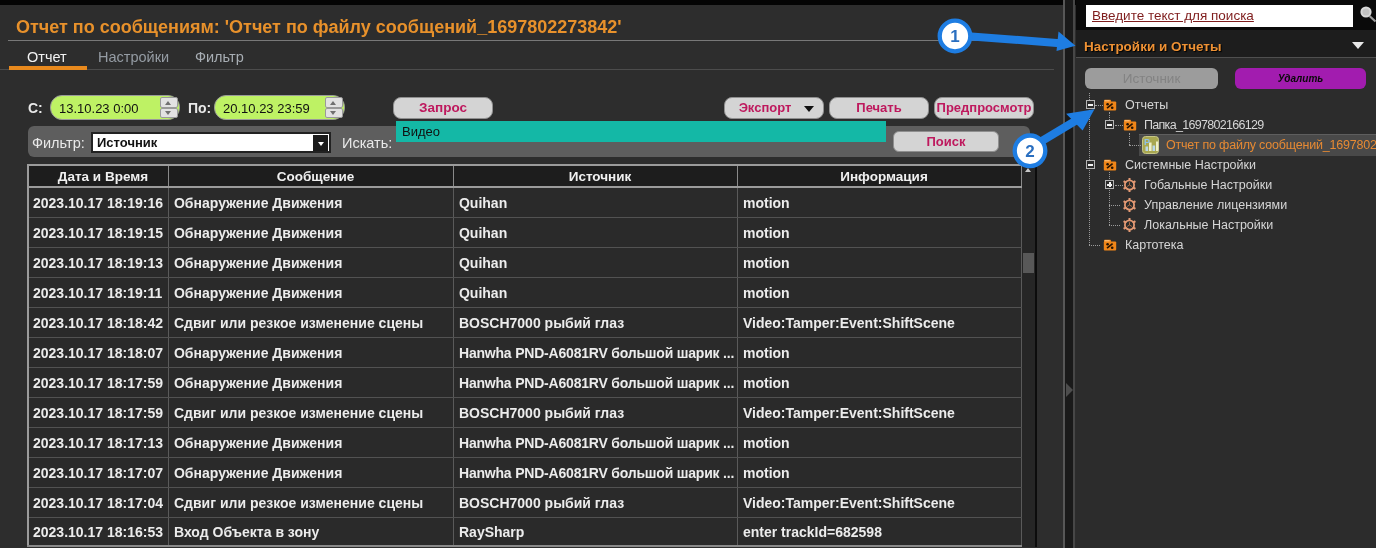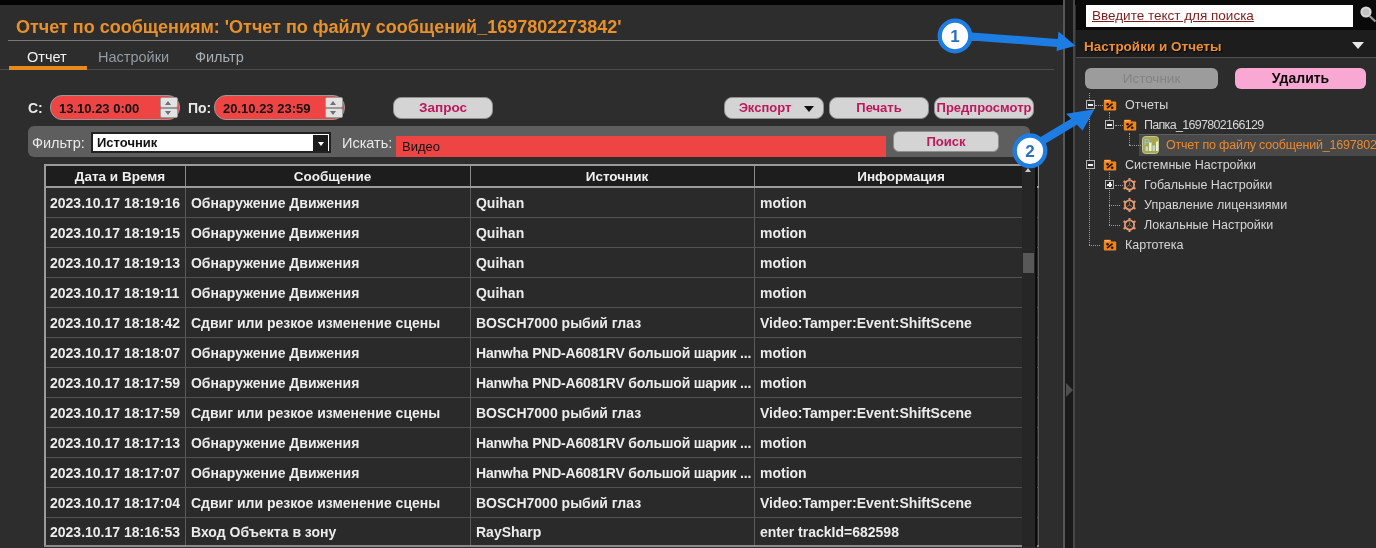--- a/index.html
+++ b/index.html
@@ -2,22 +2,22 @@
 <html><head>
 <meta charset="utf-8">
 <style>
   html,body{margin:0;padding:0;background:#2d2d2d;}
   #page{position:relative;width:1376px;height:548px;overflow:hidden;
     font-family:"Liberation Sans",sans-serif;background:#2d2d2d;}
   .abs{position:absolute;}
   .btn{position:absolute;background:#d4d4d4;border:1px solid #8f8f8f;border-radius:8px;
     color:#be185d;font-size:13px;font-weight:bold;text-align:center;box-sizing:border-box;}
   .lbl{position:absolute;color:#e9e9e9;font-size:14.5px;}
-  .winput{position:absolute;background:#ef4444;border-radius:12px;color:#111;
-    font-size:13px;box-sizing:border-box;font-weight:bold;}
+  .winput{position:absolute;background:#bef264;border-radius:12px;color:#111;
+    font-size:13px;box-sizing:border-box;}
   table{border-collapse:collapse;table-layout:fixed;}
   td,th{overflow:hidden;white-space:nowrap;}
   #tblwrap table{border-left:2px solid #9b9b9b;border-top:2px solid #9b9b9b;border-bottom:2px solid #8a8a8a;}
   #hdr th{background:#1d1d1d;color:#f0f0f0;font-size:13.5px;font-weight:bold;height:20px;
     border-right:1px solid #8a8a8a;border-bottom:2px solid #9b9b9b;text-align:center;padding:0 0 0 9px;}
   #tb td{background:#2a2a2a;color:#ececec;font-size:14px;font-weight:bold;height:29px;
     border-right:1px solid #5a5a5a;border-bottom:1px solid #525252;padding:0 0 0 5px;}
   #tb td:first-child{padding-left:4px;}
   #tb tr:last-child td{height:27px;}
   .spin{position:absolute;right:1px;top:1px;width:18px;height:21px;}
@@ -100,27 +100,27 @@
   <div class="btn" style="left:934px;top:97px;width:100px;height:22px;line-height:20px;">Предпросмотр</div>
 
   <div class="abs" style="left:28px;top:126px;width:1002px;height:31px;background:#5e5e5e;border-radius:6px;"></div>
   <div class="lbl" style="left:32px;top:135px;">Фильтр:</div>
   <div class="abs" style="left:91px;top:132px;width:240px;height:21px;background:#fff;border:2px solid #222;box-sizing:border-box;">
      <span style="position:absolute;left:4px;top:1px;font-size:13px;font-weight:bold;color:#111;">Источник</span>
      <span style="position:absolute;right:1px;top:1px;width:15px;height:16px;background:#1b1b1b;"></span>
      <span style="position:absolute;right:5px;top:8px;width:0;height:0;border-left:3.5px solid transparent;border-right:3.5px solid transparent;border-top:4.5px solid #fff;"></span>
   </div>
   <div class="lbl" style="left:342px;top:135px;">Искать:</div>
-  <div class="abs" style="left:396px;top:136px;width:490px;height:21px;background:#ef4444;">
+  <div class="abs" style="left:396px;top:121px;width:490px;height:21px;background:#14b8a6;">
      <span style="position:absolute;left:6px;top:3px;font-size:13px;color:#111;">Видео</span>
   </div>
   <div class="btn" style="left:893px;top:131px;width:106px;height:21px;line-height:19px;border-radius:6px;">Поиск</div>
 
   <div class="abs" id="tblwrap" style="left:27px;top:164px;">
-  <table style="width:995px;margin-left:17px;">
+  <table style="width:995px;">
     <colgroup>
           <col style="width:140px">
           <col style="width:284px">
           <col style="width:283px">
           <col style="width:283px">
         </colgroup>
     <thead>
           <tr id="hdr">
       <th>Дата и Время</th>
             <th>Сообщение</th>
@@ -223,22 +223,22 @@
       <span style="position:absolute;left:6px;top:3px;font-size:13.5px;color:#7f1d1d;text-decoration:underline;">Введите текст для поиска</span>
     </div>
     <svg class="abs" style="left:281px;top:4px;" width="20" height="24" viewBox="0 0 20 24">
       <circle cx="9" cy="8" r="4.6" fill="#c2c2c2" stroke="#d8d8d8" stroke-width="2"></circle>
       <line x1="12.5" y1="12" x2="18.5" y2="17.5" stroke="#9a9a9a" stroke-width="2.2"></line>
     </svg>
     <div class="abs" style="left:8px;top:39px;font-size:13.5px;font-weight:bold;color:#ee9134;text-shadow:1px 1px 1px #000;">Настройки и Отчеты</div>
     <div class="abs" style="left:276px;top:42px;width:0;height:0;border-left:6px solid transparent;border-right:6px solid transparent;border-top:7px solid #e8e8e8;"></div>
     <div class="abs" style="left:9px;top:68px;width:133px;height:21px;background:#9c9c9c;border-radius:6px;
          text-align:center;line-height:21px;font-size:13.5px;color:#838383;">Источник</div>
-    <div class="abs" style="left:159px;top:68px;width:131px;height:21px;background:#f9a8d4;border-radius:6px;
-         text-align:center;line-height:21px;font-size:14px;font-weight:bold;color:#0a0a0a;">Удалить</div>
+    <div class="abs" style="left:159px;top:68px;width:131px;height:21px;background:#a21caf;border-radius:6px;
+         text-align:center;line-height:21px;font-size:10px;font-weight:bold;color:#0a0a0a;font-style:italic;">Удалить</div>
 
     <div class="abs" style="left:63px;top:134px;width:237px;height:21px;background:#494949;border-top:1px solid #5e5e5e;"></div>
 
     <div class="vdot" style="left:13px;top:93px;height:7px;"></div>
     <div class="vdot" style="left:13px;top:110px;height:50px;"></div>
     <div class="vdot" style="left:13px;top:170px;height:75px;"></div>
     <div class="hdot" style="left:19px;top:105px;width:8px;"></div>
     <div class="vdot" style="left:33px;top:112px;height:8px;"></div>
     <div class="hdot" style="left:39px;top:125px;width:8px;"></div>
     <div class="vdot" style="left:53px;top:133px;height:12px;"></div>

